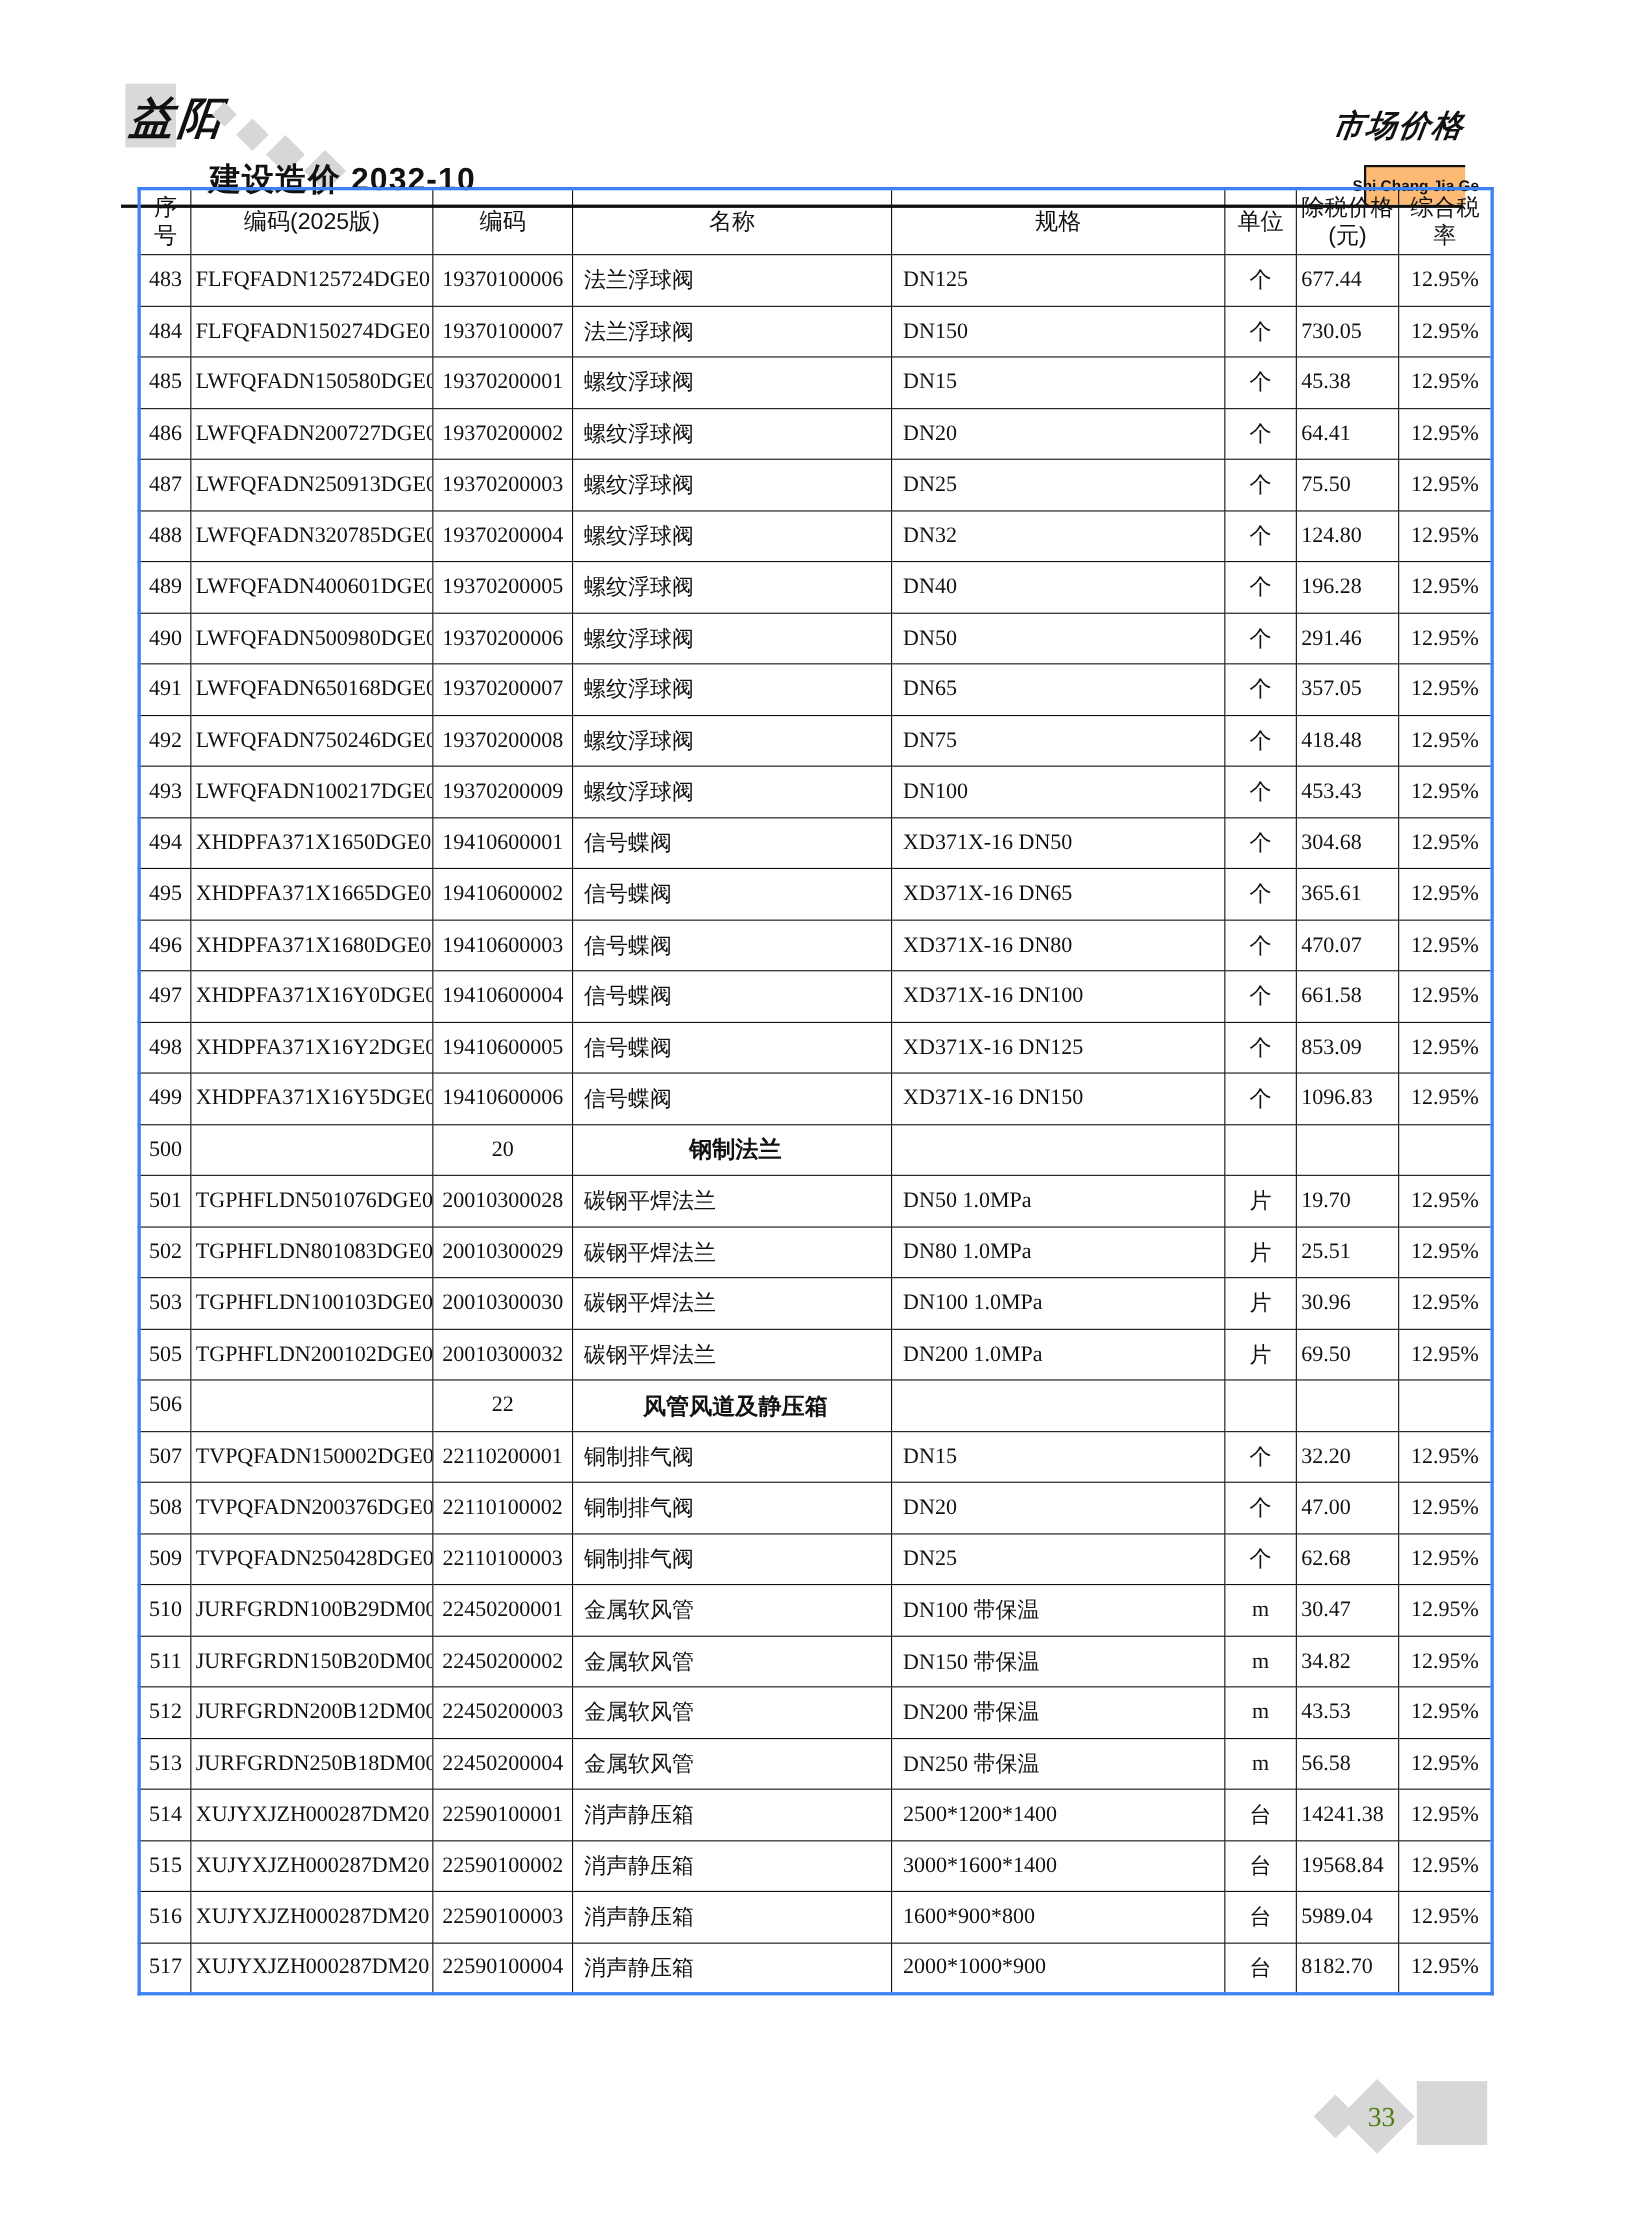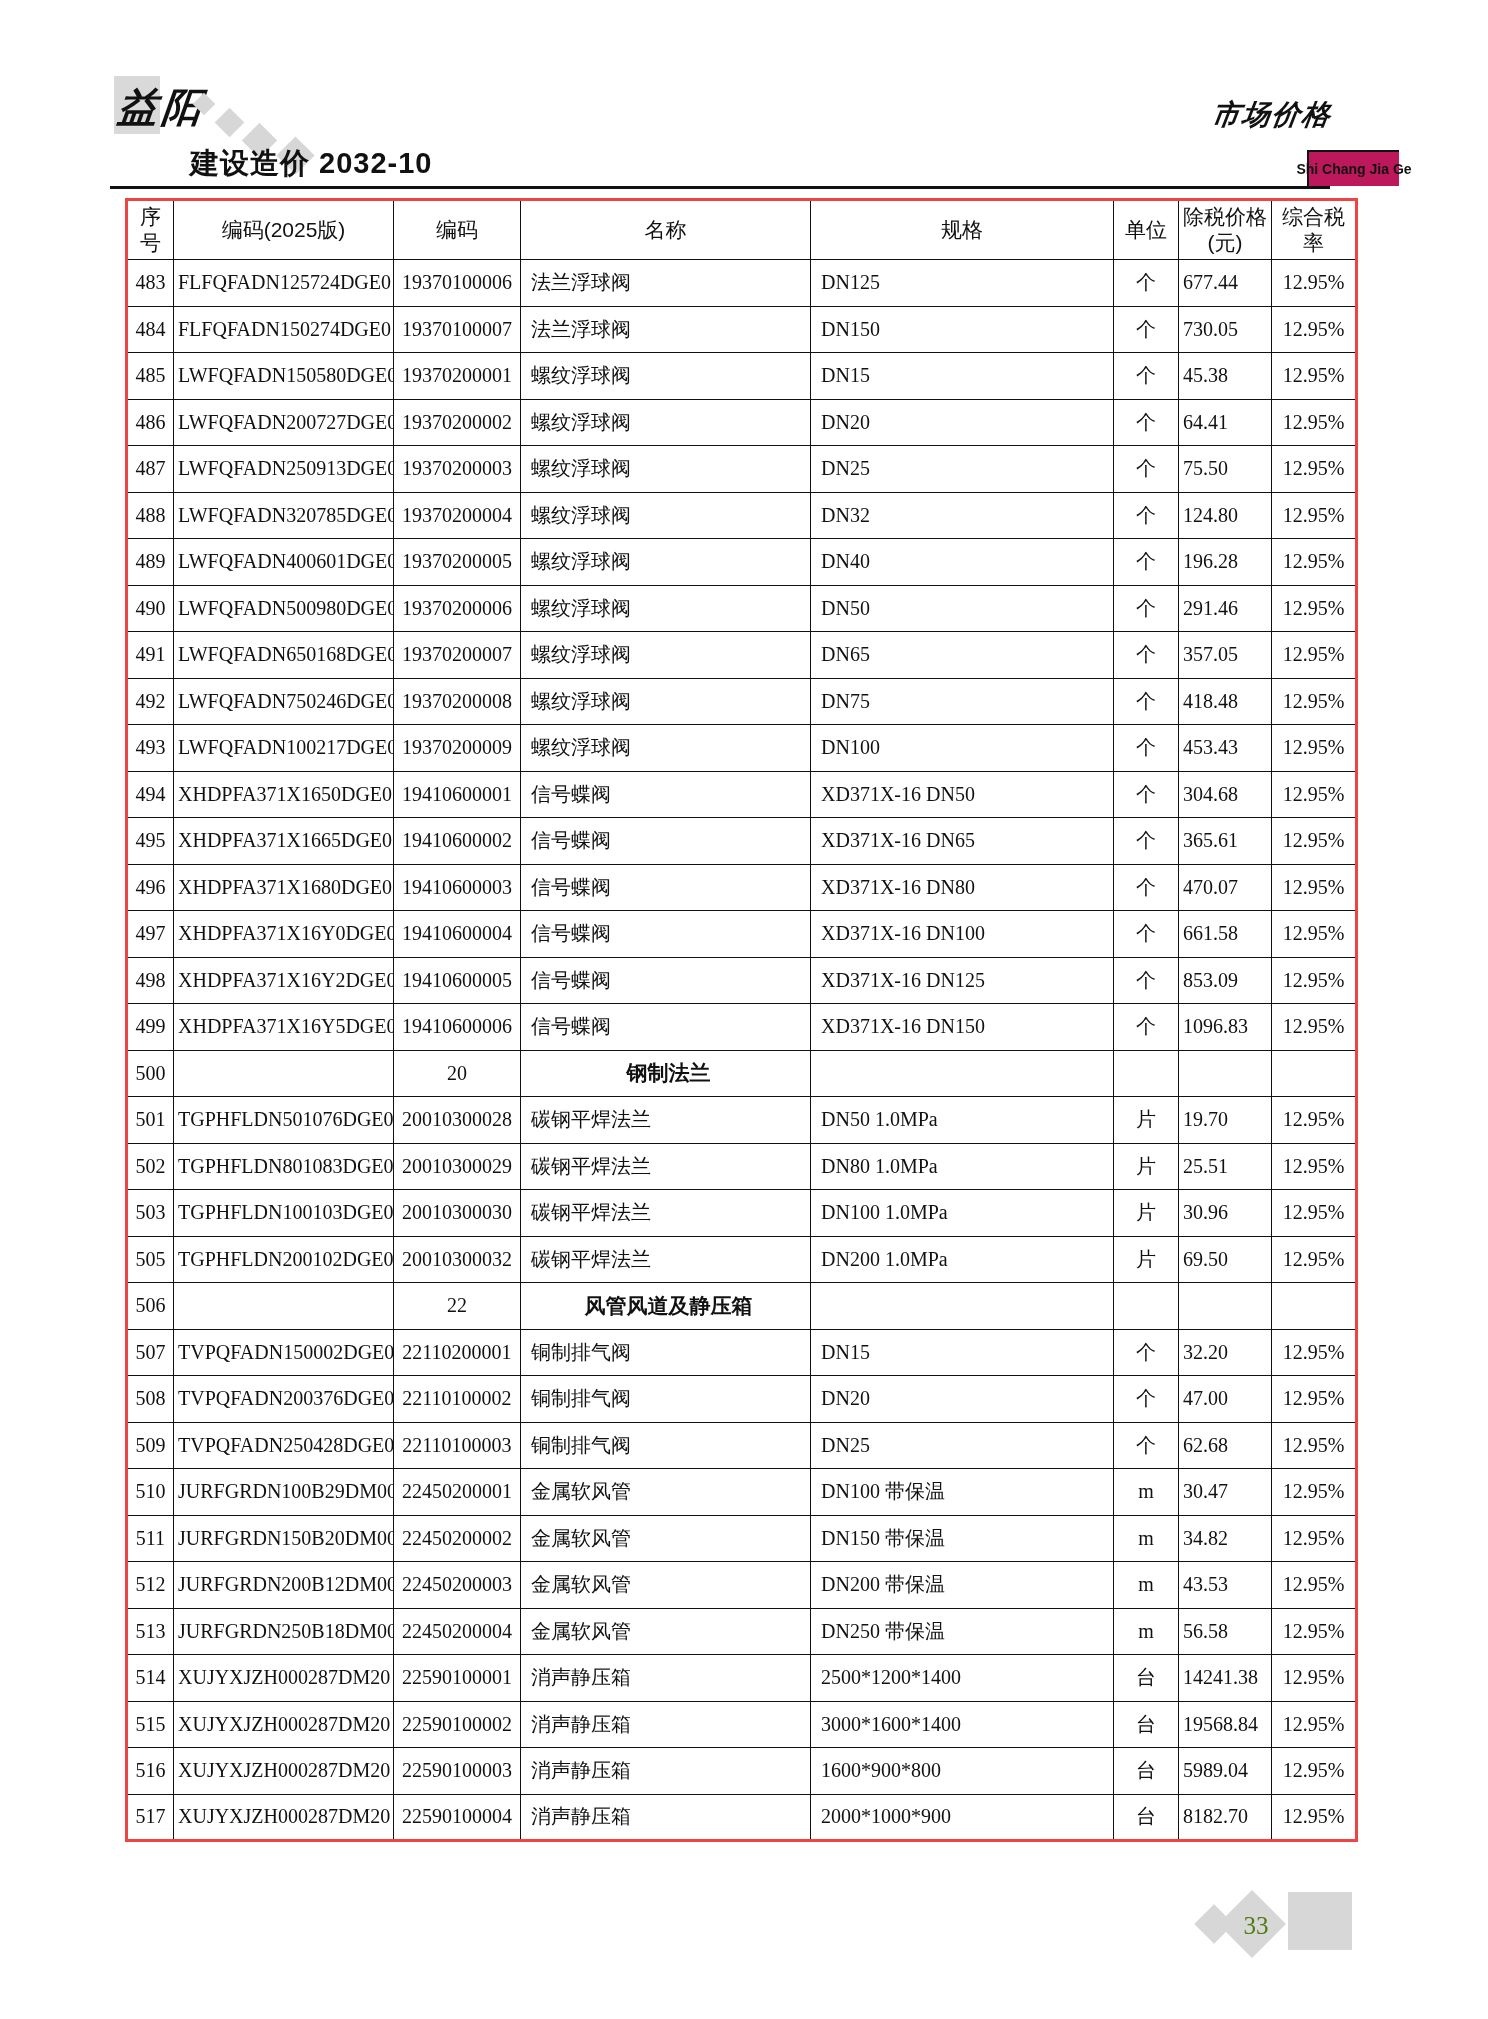--- a/index.html
+++ b/index.html
@@ -24,32 +24,31 @@
     position:absolute; left:190px; top:144px; font-size:29px; font-weight:bold;
     font-family:"Liberation Sans", sans-serif; letter-spacing:1px;
   }
   .header-rule { position:absolute; left:110px; top:186px; width:1220px; height:3px; background:#111; }
   .market-price {
     position:absolute; left:1212px; top:96px; width:120px; text-align:center;
     font-size:28px; font-weight:bold; font-style:italic; font-family:"DejaVu Serif", serif;
     letter-spacing:2px; transform:skewX(-8deg);
   }
   .pinyin-box {
-    position:absolute; left:1307px; top:150px; width:92px; height:36px;
-    border-top:2px solid #111; border-left:2px solid #111; background:#be185d;
+    position:absolute; left:1240px; top:150px; width:92px; height:36px;
+    border-top:2px solid #111; border-left:2px solid #111; background:#fdba74;
     font-family:"Liberation Sans", sans-serif; font-size:14px; font-weight:bold;
     display:flex; align-items:center; justify-content:center; white-space:nowrap;
   }
 
   
   table.price-table {
     position:absolute; left:125px; top:170px; width:1230px;
     border-collapse:collapse; table-layout:fixed;
-    border:3px solid #ef4444;
-    margin-top:28px;
+    border:3px solid #3b82f6;
   }
   .price-table th, .price-table td {
     border:1.6px solid #111; overflow:hidden; white-space:normal;
   }
   .price-table th {
     font-family:"Liberation Sans", sans-serif; font-weight:normal;
     font-size:21px; height:60px; text-align:center; line-height:1.25; padding:2px 4px;
   }
   .price-table td {
     font-family:"Liberation Serif", serif; font-size:20px; height:46.5px;

